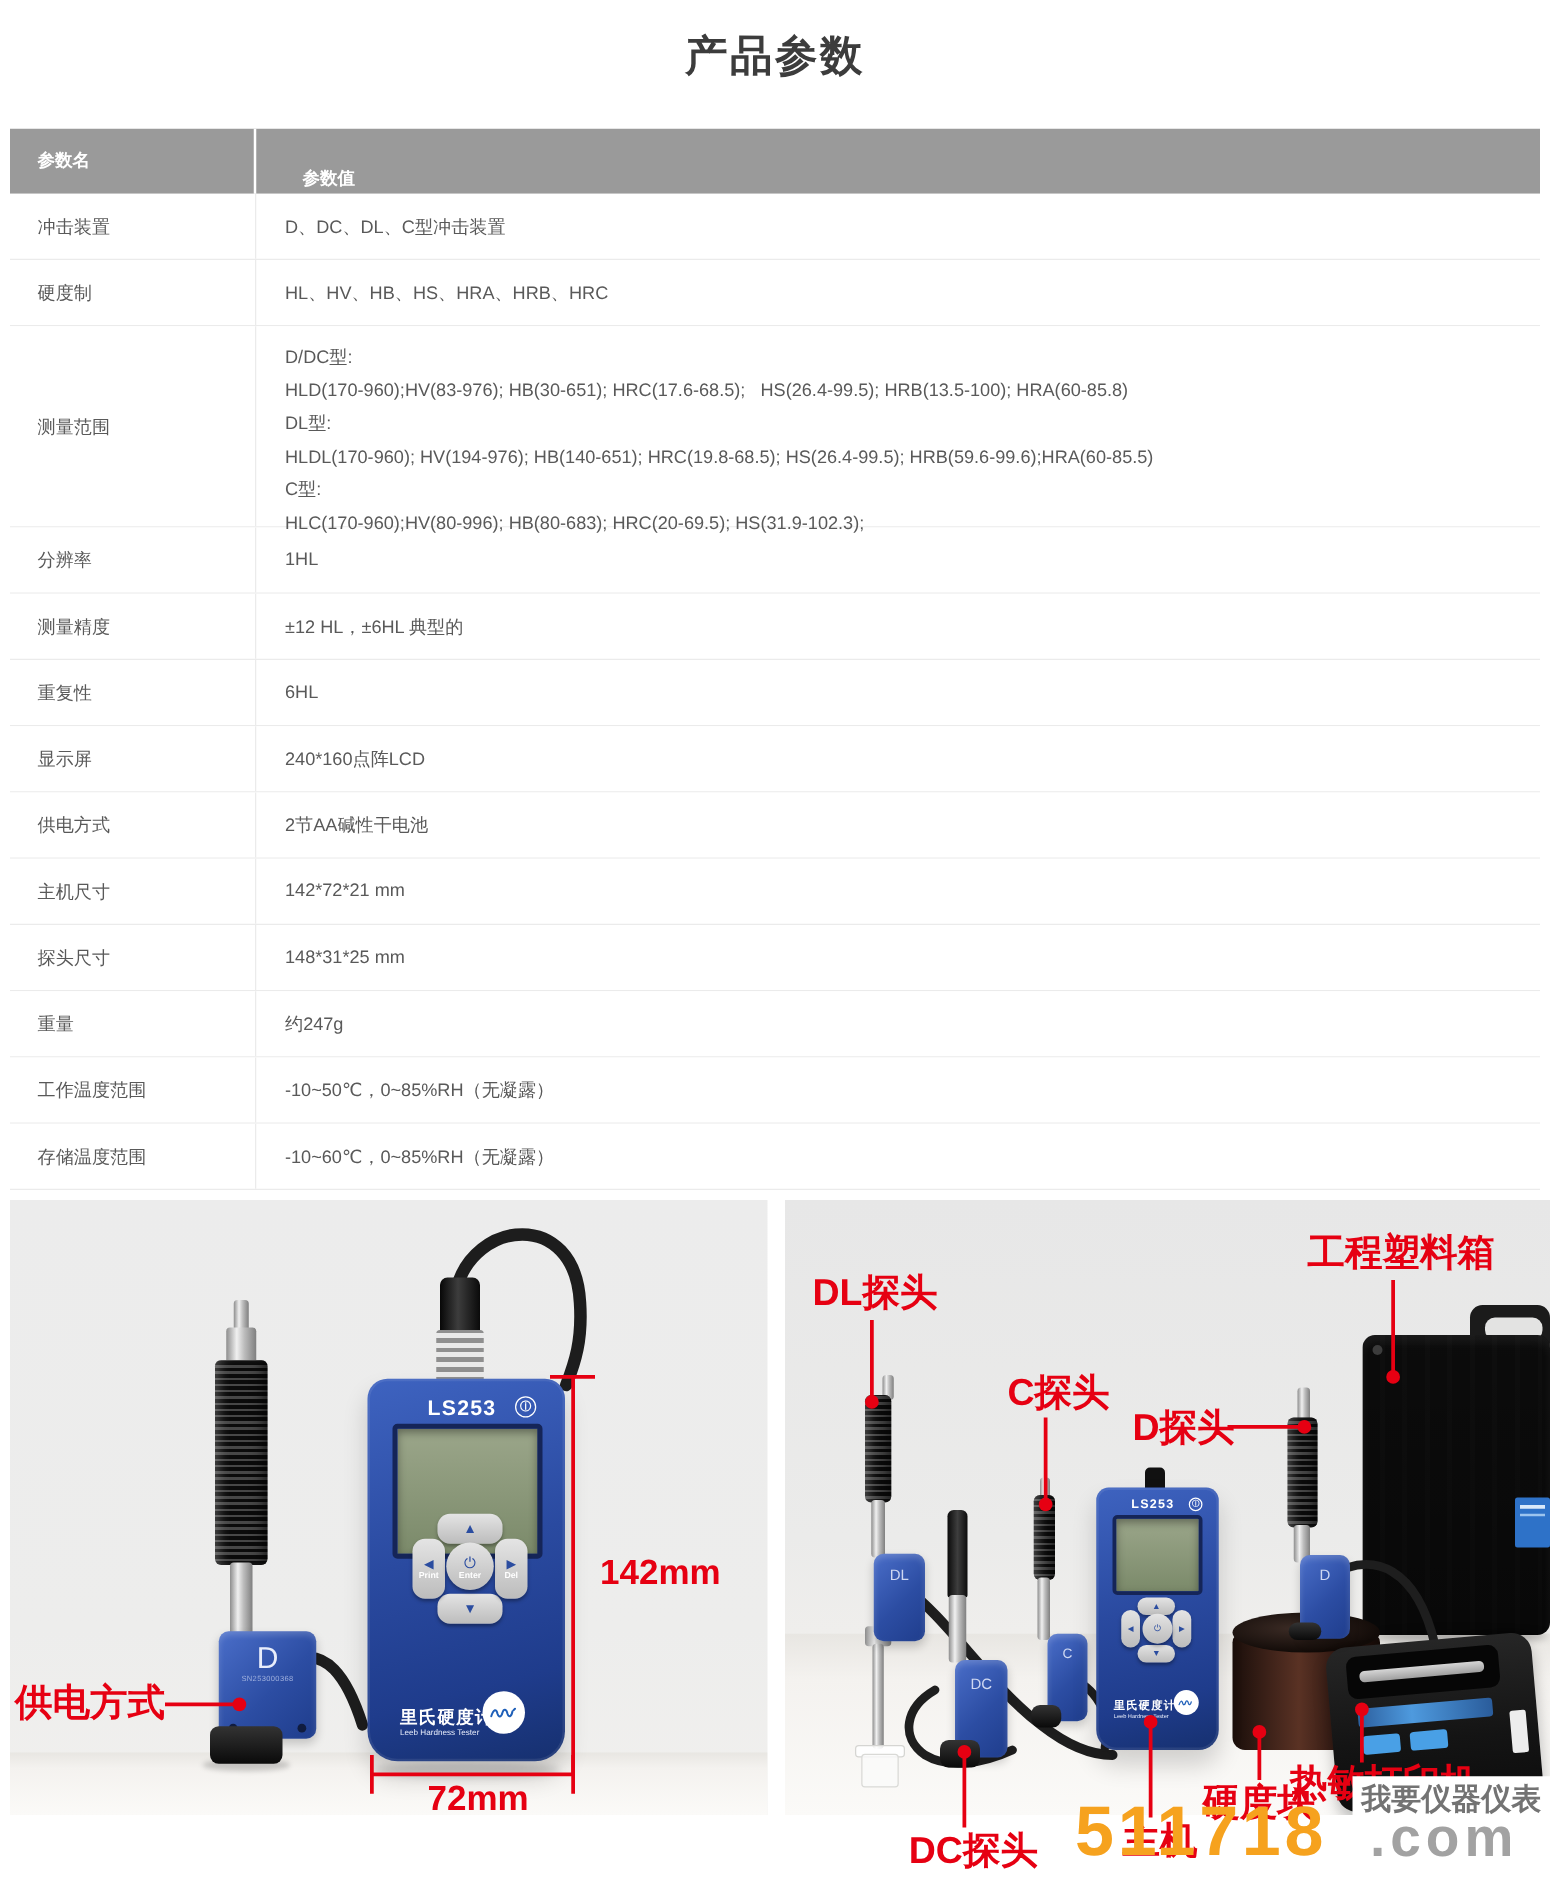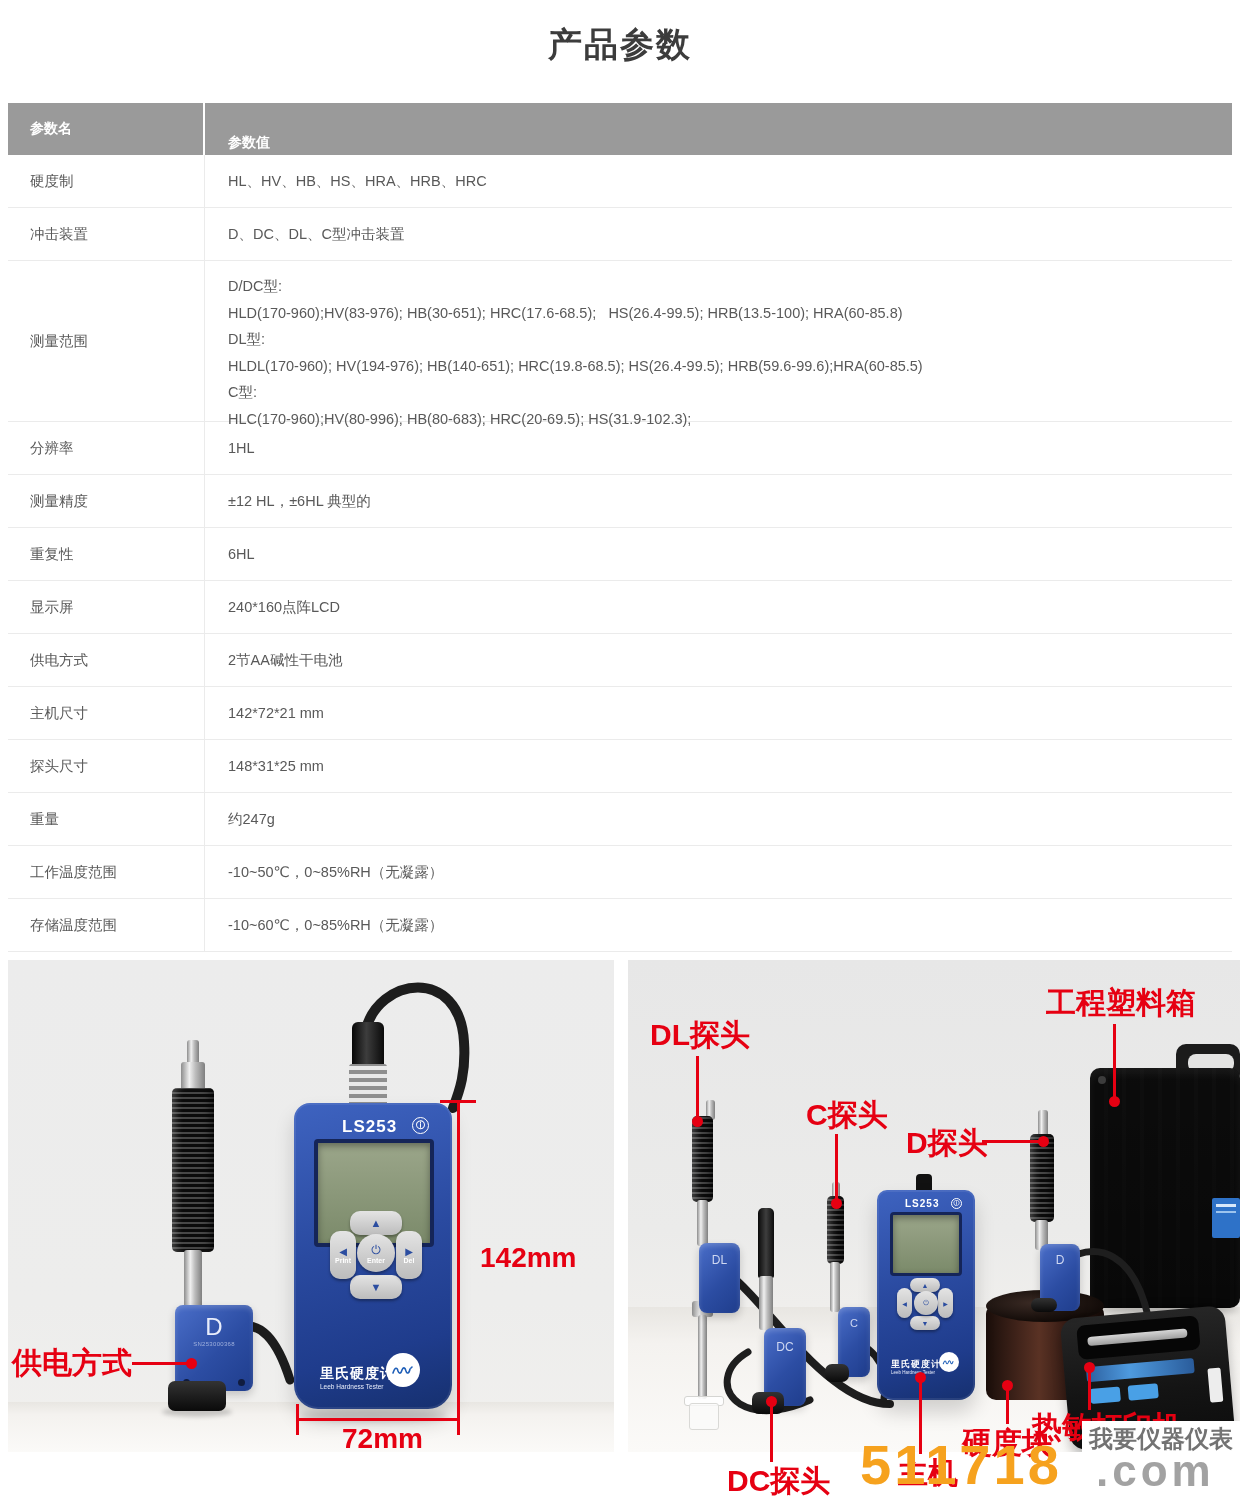--- a/index.html
+++ b/index.html
@@ -8,21 +8,21 @@
   .abs{position:absolute;}
 
   
   .page-title{position:absolute;top:22px;left:0;width:1240px;text-align:center;
     font-size:34px;font-weight:700;color:#3c3c3c;letter-spacing:2px;}
 
   
   .spec-table{position:absolute;left:8px;top:103px;width:1224px;font-size:14.5px;color:#595959;}
   .thead{display:flex;height:52px;background:#9a9a9a;color:#fff;font-weight:700;font-size:14px;}
   .thead .c1{width:197px;display:flex;align-items:center;padding-left:22px;border-right:2px solid #fff;box-sizing:border-box;}
-  .thead .c2{flex:1;display:flex;align-items:center;padding-left:23px;margin-top:28px;}
+  .thead .c2{flex:1;display:flex;align-items:center;padding-left:37px;margin-top:28px;}
   .trow{display:flex;min-height:52px;border-bottom:1px solid #ebebeb;background:#fff;}
   .trow .c1{width:197px;display:flex;align-items:center;padding-left:22px;border-right:1px solid #ebebeb;box-sizing:border-box;}
   .trow .c2{flex:1;display:flex;align-items:center;padding-left:23px;}
   .trow.multi .c2{display:block;padding-top:12px;padding-bottom:12px;line-height:26.5px;}
   .trow.multi .c2 span{display:block;white-space:pre-wrap;}
 
   
   .photo{position:absolute;top:960px;height:492px;overflow:hidden;}
   #photoL{left:8px;width:606px;background:linear-gradient(180deg,#ececec 0%,#ededec 70%,#f1f0ee 100%);}
   #photoR{left:628px;width:612px;background:linear-gradient(180deg,#e7e7e7 0%,#ebebea 55%,#efeeec 70%,#f6f5f3 100%);}
@@ -70,26 +70,26 @@
 
 <div class="page-title">产品参数</div>
 
 <div class="spec-table">
   <div class="thead">
     <div class="c1">参数名</div>
     <div class="c2">参数值</div>
   </div>
 
   <div class="trow">
+    <div class="c1">冲击装置</div>
+    <div class="c2">D、DC、DL、C型冲击装置</div>
+  </div>
+  <div class="trow">
     <div class="c1">硬度制</div>
     <div class="c2">HL、HV、HB、HS、HRA、HRB、HRC</div>
-  </div>
-  <div class="trow">
-    <div class="c1">冲击装置</div>
-    <div class="c2">D、DC、DL、C型冲击装置</div>
   </div>
   <div class="trow multi" style="height:160px;">
     <div class="c1">测量范围</div>
     <div class="c2">
       <span>D/DC型:</span>
       <span>HLD(170-960);HV(83-976); HB(30-651); HRC(17.6-68.5);   HS(26.4-99.5); HRB(13.5-100); HRA(60-85.8)</span>
       <span>DL型:</span>
       <span>HLDL(170-960); HV(194-976); HB(140-651); HRC(19.8-68.5); HS(26.4-99.5); HRB(59.6-99.6);HRA(60-85.5)</span>
       <span>C型:</span>
       <span>HLC(170-960);HV(80-996); HB(80-683); HRC(20-69.5); HS(31.9-102.3);</span>

